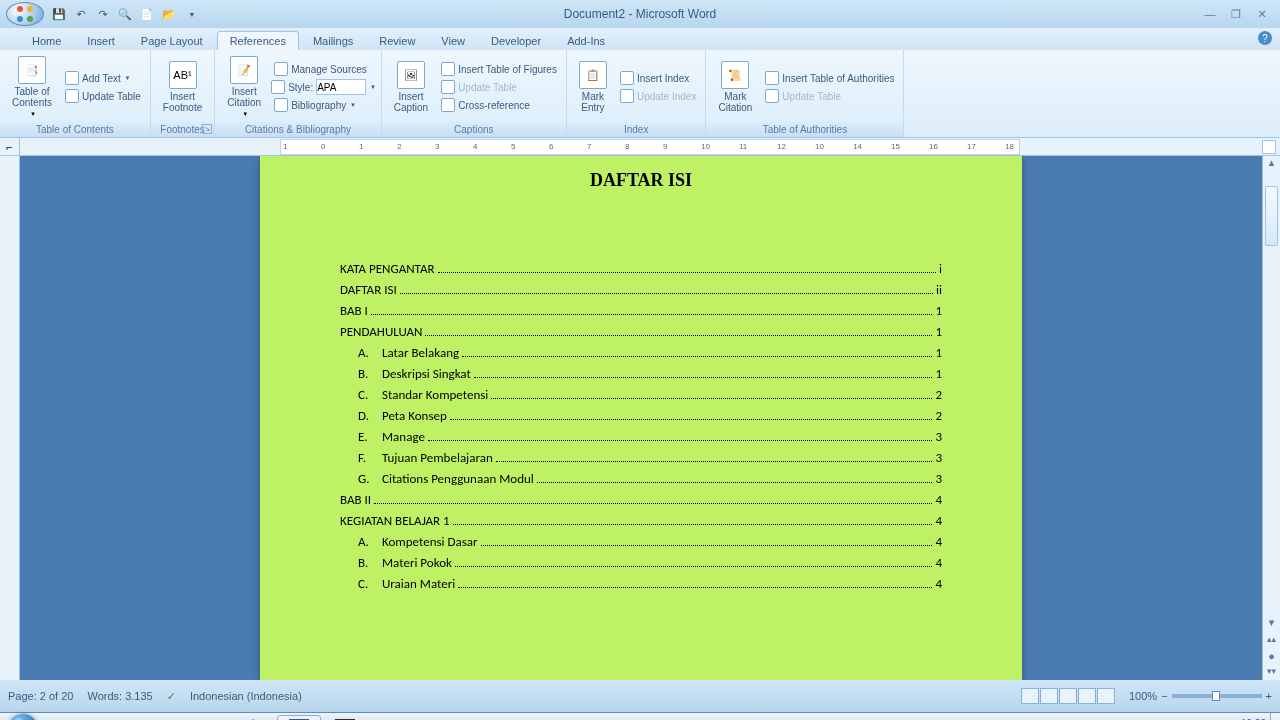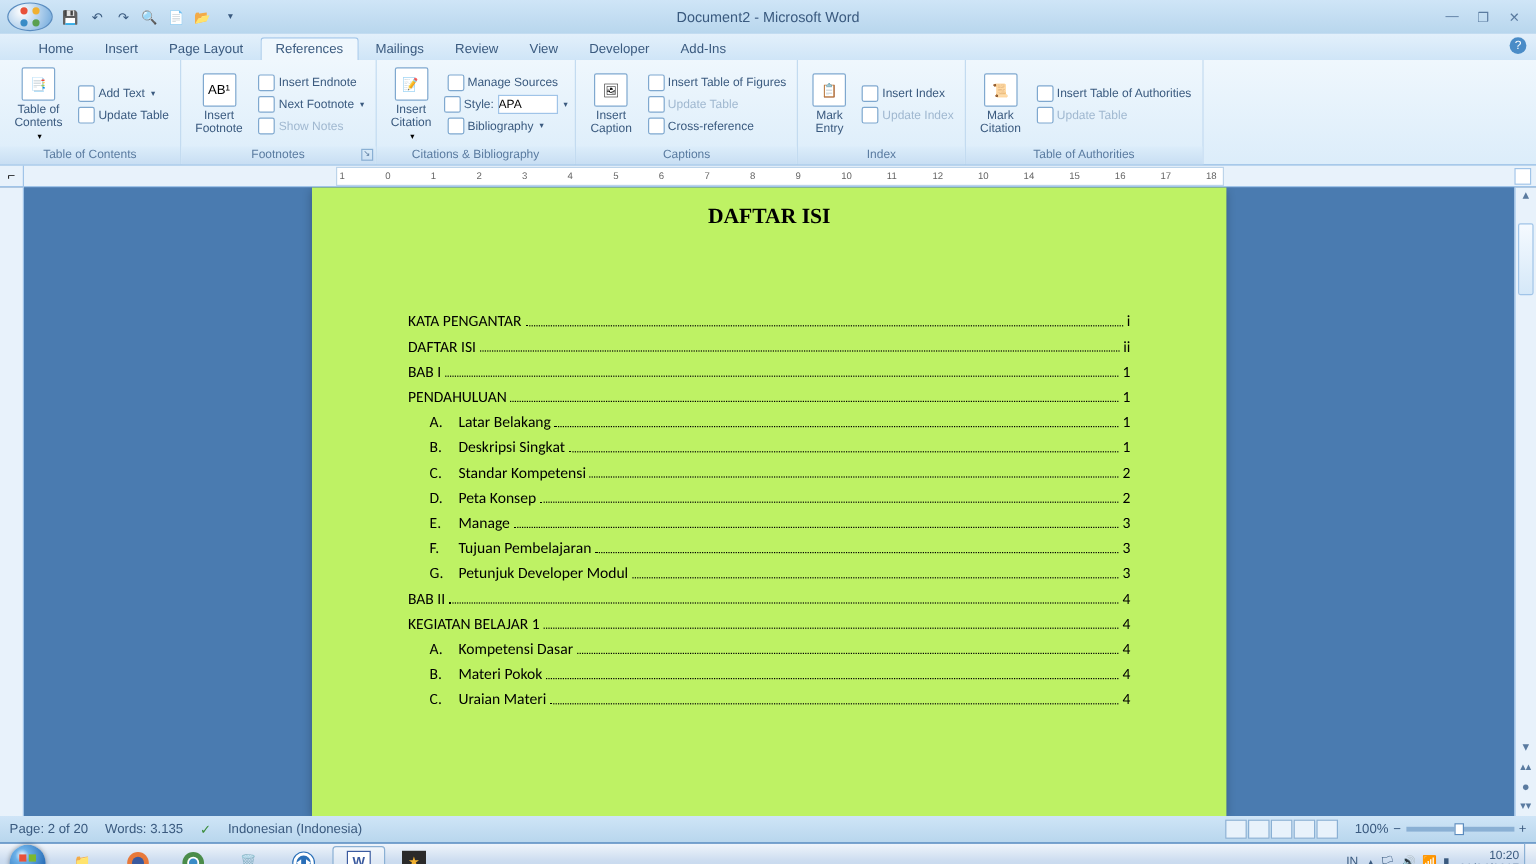--- a/index.html
+++ b/index.html
@@ -39,21 +39,21 @@
 .doc-area { flex: 1; display: flex; justify-content: center; padding-top: 0; overflow: hidden; }
 .page { width: 762px; background: #bef264; box-shadow: 0 2px 8px rgba(0,0,0,0.3); padding: 14px 80px 20px 80px; font-family: Calibri, sans-serif; font-size: 13px; color: #000; }
 .page h1 { font-family: "Times New Roman", serif; font-weight: bold; font-size: 18px; text-align: center; margin-bottom: 70px; }
 .toc-line { display: flex; align-items: baseline; margin: 6px 0; font-size: 13px; }
 .toc-line.sub { padding-left: 18px; }
 .toc-line .letter { width: 24px; }
 .toc-line .label { white-space: nowrap; }
 .toc-line .dots { flex: 1; border-bottom: 1.5px dotted #000; margin: 0 3px 3px; }
 .toc-line .pg { white-space: nowrap; }
 .vscroll { width: 18px; background: #e8f2fb; border-left: 1px solid #a0c4e8; position: relative; }
-.statusbar { height: 22px; background: linear-gradient(#cfe5f7, #b8d6ed); display: flex; align-items: center; padding: 0 8px; font-size: 11px; color: #3a5a7f; gap: 14px; }
+.statusbar { height: 32px; background: linear-gradient(#cfe5f7, #b8d6ed); display: flex; align-items: center; padding: 0 8px; font-size: 11px; color: #3a5a7f; gap: 14px; }
 .statusbar .spacer { flex: 1; }
 .zoom { display: flex; align-items: center; gap: 4px; }
 .zoom-slider { width: 90px; height: 4px; background: #8ab0d4; position: relative; }
 .zoom-slider .thumb { position: absolute; left: 45%; top: -3px; width: 8px; height: 10px; background: #fff; border: 1px solid #5a8cbf; }
 .view-btns { display: flex; gap: 1px; }
 .view-btn { width: 18px; height: 16px; border: 1px solid #8ab0d4; background: #e8f2fb; cursor: pointer; }
 .taskbar { height: 32px; background: linear-gradient(#f0f5fb, #cdddf0 45%, #b8cfe8); display: flex; align-items: center; border-top: 1px solid #5a8cbf; }
 .start-btn { width: 46px; height: 32px; display: flex; align-items: center; justify-content: center; cursor: pointer; }
 .start-orb { width: 30px; height: 30px; border-radius: 50%; background: radial-gradient(circle at 35% 30%, #fff 0%, #6bb0e8 20%, #2a6fb8 70%); box-shadow: 0 0 4px rgba(0,0,0,0.4); display: flex; align-items: center; justify-content: center; }
 .task-icon { width: 44px; height: 28px; margin: 0 1px; border-radius: 3px; display: flex; align-items: center; justify-content: center; cursor: pointer; border: 1px solid transparent; }
@@ -131,35 +131,20 @@
     </div>
     <div class="group-label">Table of Contents</div>
   </div>
 
   <div class="group">
     <div class="group-body">
       <div class="big-btn">
         <div class="icon">AB¹</div>
         <div class="lbl" style="white-space:pre-line">Insert
 Footnote</div>
-      </div>
-      <div class="small-btns">
-        <div class="small-btn">
-            <div class="icon"></div>
-            <span>Insert Endnote</span>
-          </div>
-        <div class="small-btn">
-            <div class="icon"></div>
-            <span>Next Footnote</span>
-            <span class="drop">▾</span>
-          </div>
-        <div class="small-btn disabled">
-            <div class="icon"></div>
-            <span>Show Notes</span>
-          </div>
       </div>
     </div>
     <div class="group-label"><span>Footnotes</span><div class="launcher">↘</div></div>
   </div>
 
   <div class="group">
     <div class="group-body">
       <div class="big-btn">
         <div class="icon">📝</div>
         <div class="lbl" style="white-space:pre-line">Insert
@@ -341,21 +326,21 @@
             <span class="pg">3</span>
           </div>
           <div class="toc-line sub">
             <span class="letter">F.</span>
             <span class="label">Tujuan Pembelajaran</span>
             <span class="dots"></span>
             <span class="pg">3</span>
           </div>
           <div class="toc-line sub">
             <span class="letter">G.</span>
-            <span class="label">Petunjuk Developer Modul</span>
+            <span class="label">Citations Penggunaan Modul</span>
             <span class="dots"></span>
             <span class="pg">3</span>
           </div>
           <div class="toc-line">
             <span class="label">BAB II</span>
             <span class="dots"></span>
             <span class="pg">4</span>
           </div>
           <div class="toc-line">
             <span class="label">KEGIATAN BELAJAR 1</span>

